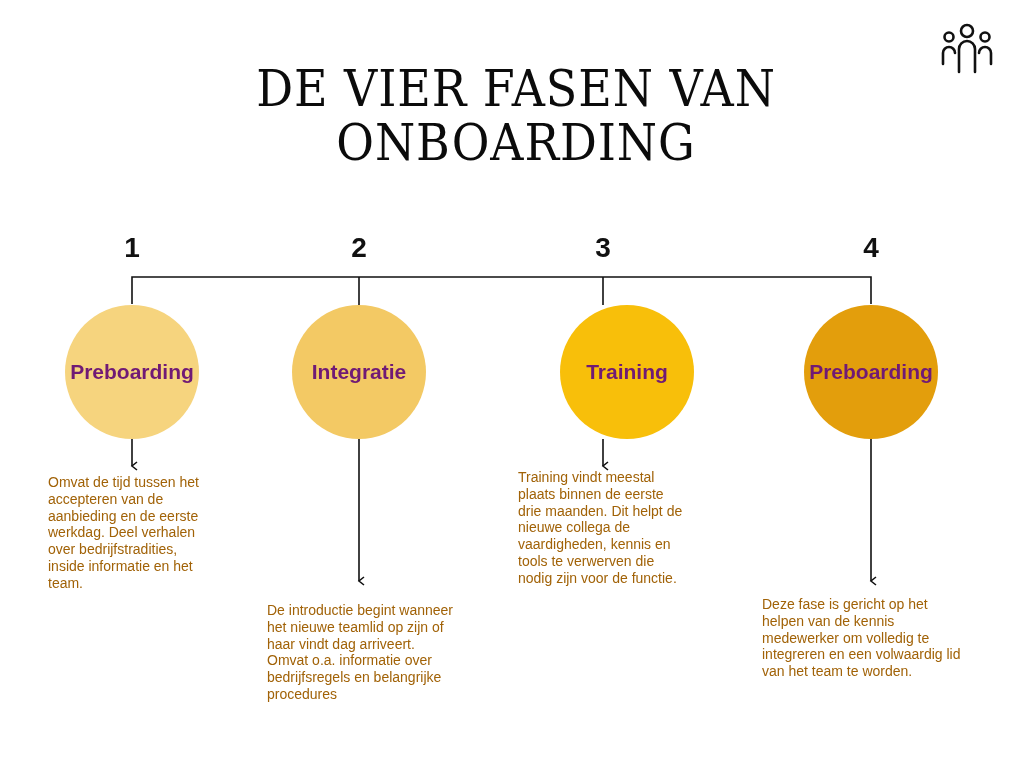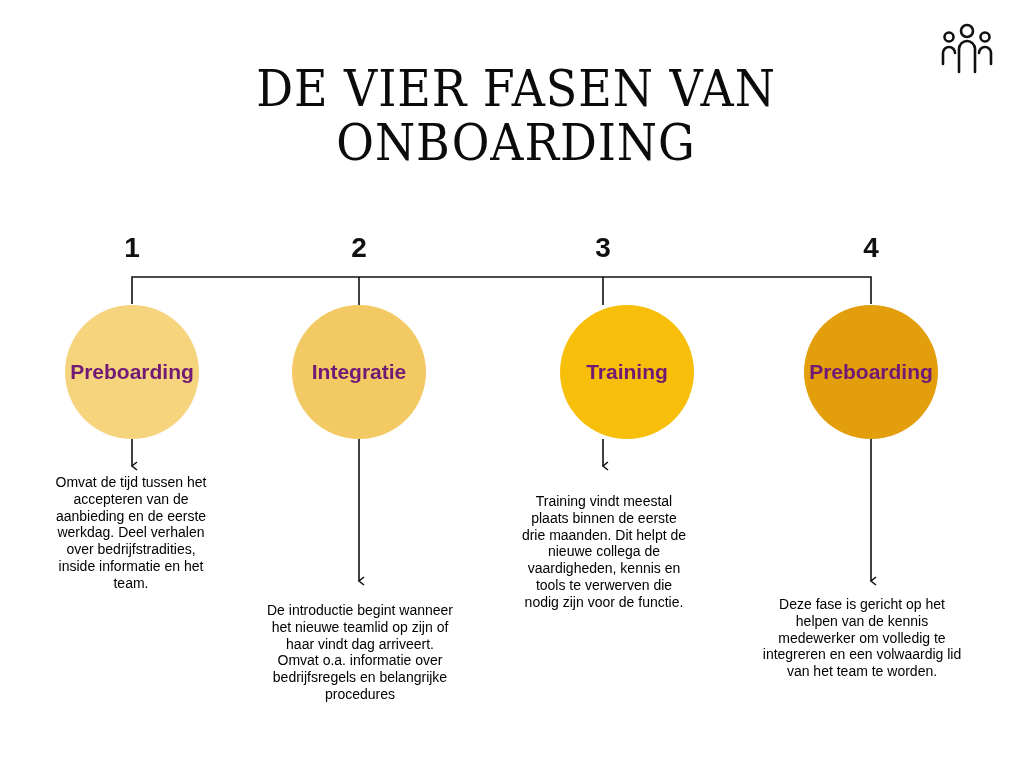--- a/index.html
+++ b/index.html
@@ -17,22 +17,22 @@
     .num {
       position: absolute; top: 232px; width: 40px; margin-left: -20px; text-align: center;
       font-size: 28px; font-weight: bold; color: #111;
     }
     .circle {
       position: absolute; width: 134px; height: 134px; border-radius: 50%;
       margin-left: -67px; top: 305px; display: flex; align-items: center; justify-content: center;
     }
     .circle-label { font-size: 21px; font-weight: bold; color: #701a75; }
     .desc {
-      position: absolute; width: 200px; margin-left: -100px; text-align: center;
-      font-size: 14px; line-height: 16.8px; color: #000000;
+      position: absolute; width: 200px; margin-left: -100px; 
+      font-size: 14px; line-height: 16.8px; color: #a16207;
     }
   </style>
 </head>
 <body>
 
 <svg class="people-icon" viewBox="0 0 58 54" fill="none" stroke="#111" stroke-width="2.6" stroke-linecap="round">
   <circle cx="29" cy="9" r="6"></circle>
   <circle cx="11" cy="15" r="4.5"></circle>
   <circle cx="47" cy="15" r="4.5"></circle>
   <path d="M21 50 V27 a8 8 0 0 1 16 0 V50"></path>
@@ -71,19 +71,19 @@
 <div class="num" style="left:359px">2</div>
 <div class="circle" style="left:359px;background:#F3C964">
   <span class="circle-label">Integratie</span>
 </div>
 <div class="desc" style="left:360px;top:602px;width:186px;margin-left:-93px">De introductie begint wanneer het nieuwe teamlid op zijn of haar vindt dag arriveert. Omvat o.a. informatie over bedrijfsregels en belangrijke procedures</div>
 
 <div class="num" style="left:603px">3</div>
 <div class="circle" style="left:627px;background:#F8BF0A">
   <span class="circle-label">Training</span>
 </div>
-<div class="desc" style="left:604px;top:493px;width:172px;margin-left:-86px">Training vindt meestal plaats binnen de eerste drie maanden. Dit helpt de nieuwe collega de vaardigheden, kennis en tools te verwerven die nodig zijn voor de functie.</div>
+<div class="desc" style="left:604px;top:469px;width:172px;margin-left:-86px">Training vindt meestal plaats binnen de eerste drie maanden. Dit helpt de nieuwe collega de vaardigheden, kennis en tools te verwerven die nodig zijn voor de functie.</div>
 
 <div class="num" style="left:871px">4</div>
 <div class="circle" style="left:871px;background:#E39E0C">
   <span class="circle-label">Preboarding</span>
 </div>
 <div class="desc" style="left:862px;top:596px;width:200px;margin-left:-100px">Deze fase is gericht op het helpen van de kennis medewerker om volledig te integreren en een volwaardig lid van het team te worden.</div>
 
 </body></html>

